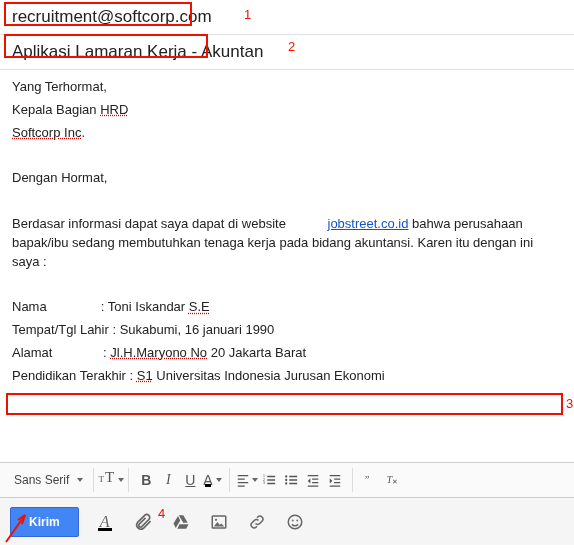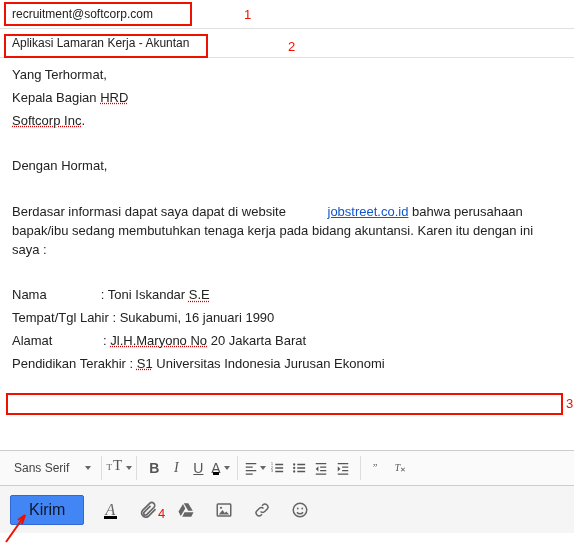--- a/index.html
+++ b/index.html
@@ -10,21 +10,21 @@
     color: #222;
     width: 574px;
     height: 548px;
     background: #fff;
     position: relative;
     overflow: hidden;
   }
   .field {
     padding: 7px 12px;
     border-bottom: 1px solid #e0e0e0;
-    font-size: 12px;
+    font-size: 17px;
   }
   .body-area {
     padding: 8px 12px 4px 12px;
     font-size: 13px;
     line-height: 1.45;
     height: 392px;
     overflow: hidden;
   }
   .body-area p { margin: 0 0 4px 0; }
   .spellerr {
@@ -55,21 +55,21 @@
     width: 22px; height: 22px;
     display: flex; align-items: center; justify-content: center;
     color: #555;
     font-size: 14px;
     cursor: pointer;
   }
   .font-combo {
     font-size: 12px;
     color: #444;
     padding: 0 4px;
-    display: flex; align-items: center; gap:16px;
+    display: flex; align-items: center; gap:8px;
     cursor: pointer;
   }
   .caret {
     width:0;height:0;border-left:3px solid transparent;border-right:3px solid transparent;border-top:4px solid #666;
     display:inline-block;
   }
   .tt-btn {
     font-family: Georgia, serif;
     font-size: 14px;
     display:flex;align-items:baseline;gap:1px;
@@ -86,23 +86,23 @@
     background: #f5f5f5;
     height: 48px;
     display:flex;
     align-items:center;
     padding: 0 10px;
     gap: 14px;
   }
   .send-btn {
     background:#4285f4;
     border:1px solid #3367d6;
-    color:#0f172a;
-    font-weight:normal;
-    font-size:16px;
+    color:#ffffff;
+    font-weight:bold;
+    font-size:12px;
     height:30px;
     padding: 0 18px;
     border-radius:2px;
     cursor:pointer;
   }
   .abtn {
     width:24px;height:24px;
     display:flex;align-items:center;justify-content:center;
     color:#666; cursor:pointer;
   }

